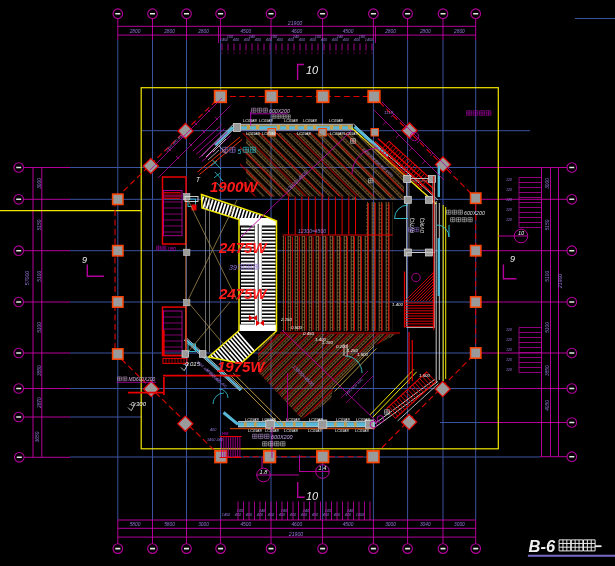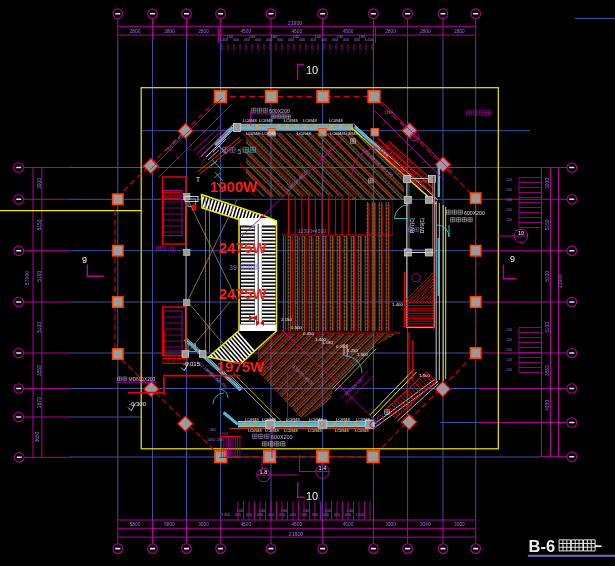--- a/index.html
+++ b/index.html
@@ -1,17 +1,17 @@
 <!DOCTYPE html>
 <html><head>
 <meta charset="utf-8">
 <style>
 html,body{margin:0;padding:0;background:#000;}
 *{font-family:"Liberation Sans",sans-serif;}
-#wrap{position:relative;width:615px;height:566px;background:#fca5a5;overflow:hidden;}
+#wrap{position:relative;width:615px;height:566px;background:#fca5a5;overflow:hidden;font-style:italic;}
 svg{position:absolute;left:0;top:0;}
 </style>
 </head>
 <body>
 <div id="wrap">
 <svg width="615" height="566" viewBox="0 0 615 566">
 <defs>
 
 <g id="cj">
           <path d="M.1.12H.9V.88H.1ZM.1.5H.9M.5.12V.88" fill="none" stroke="currentColor" stroke-width=".09"></path>

